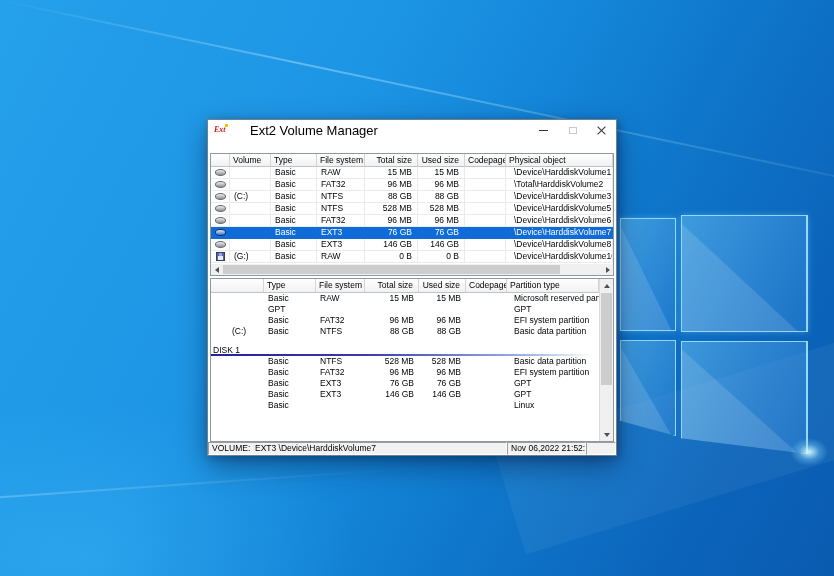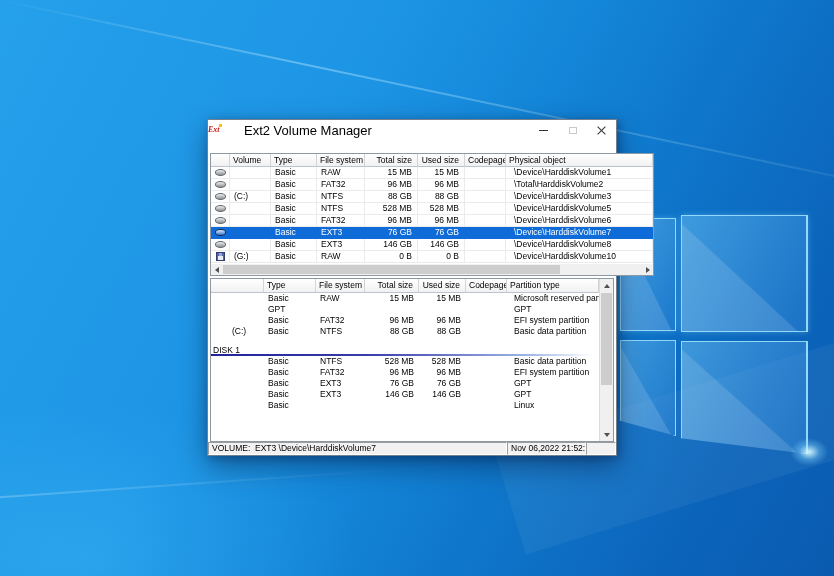--- a/index.html
+++ b/index.html
@@ -37,40 +37,40 @@
     background:radial-gradient(closest-side, rgba(215,250,255,0.95), rgba(140,220,255,0.35) 55%, transparent); }
 
   
   .win { position:absolute; left:207px; top:119px; width:410px; height:337px;
     background:#ffffff; border:1px solid #70808f;
     box-shadow:0 10px 26px rgba(0,0,30,0.38), 2px 2px 8px rgba(0,0,40,0.25);
     font-size:9px; color:#000; }
 
   .titlebar { position:absolute; left:0; top:0; right:0; height:20px; background:#fff;
     display:flex; align-items:center; }
-  .app-icon { position:relative; width:16px; height:12px; margin-left:0; flex:0 0 auto; }
+  .app-icon { position:relative; width:16px; height:12px; margin-left:6px; flex:0 0 auto; }
   .app-icon .ext { position:absolute; left:0; top:1px; font:italic bold 8px "Liberation Serif", serif; color:#c81e1e; }
   .app-icon .dot { position:absolute; right:2px; top:0; width:3px; height:3px; background:#f5c400; }
   .title-text { margin-left:20px; font-size:13px; white-space:nowrap; }
   .controls { margin-left:auto; display:flex; height:100%; }
   .ctl { width:29px; height:100%; display:flex; align-items:center; justify-content:center; }
   .glyph-min { width:9px; height:1px; background:#333; }
   .glyph-max { width:8px; height:7px; border:1px solid #c9c9c9; }
   .glyph-close { position:relative; width:9px; height:9px; }
   .glyph-close::before, .glyph-close::after { content:""; position:absolute; left:-1px; top:4px;
     width:11px; height:1px; background:#333; }
   .glyph-close::before { transform:rotate(45deg); }
   .glyph-close::after  { transform:rotate(-45deg); }
 
   .menubar { position:absolute; left:0; top:36px; right:0; height:13px; background:#fff;
     display:flex; align-items:center; padding-left:5px; }
   .menu-item { padding:0 5px; font-size:9px; line-height:13px; }
 
   
-  .vol-list { position:absolute; left:2px; top:33px; width:444px; height:123px;
+  .vol-list { position:absolute; left:2px; top:33px; width:404px; height:123px;
     border:1px solid #8d98a5; background:#fff; overflow:hidden; }
   .vhdr, .vrow { display:grid; grid-template-columns:19px 41px 46px 48px 53px 47px 41px 1fr; }
   .vhdr { height:13px; }
   .hcell { background:linear-gradient(#ffffff,#f1f1f1); border-right:1px solid #d4d4d4;
     border-bottom:1px solid #bcc3ca; font-size:8.5px; line-height:12px; padding:0 3px;
     white-space:nowrap; overflow:hidden; }
   .hcell.num { text-align:right; padding-right:5px; }
   .vrow { height:12px; }
   .vrow .cell { border-right:1px solid #ebebeb; border-bottom:1px solid #ebebeb;
     font-size:8.5px; line-height:11px; padding:0 3px 0 4px; white-space:nowrap; overflow:hidden; }

